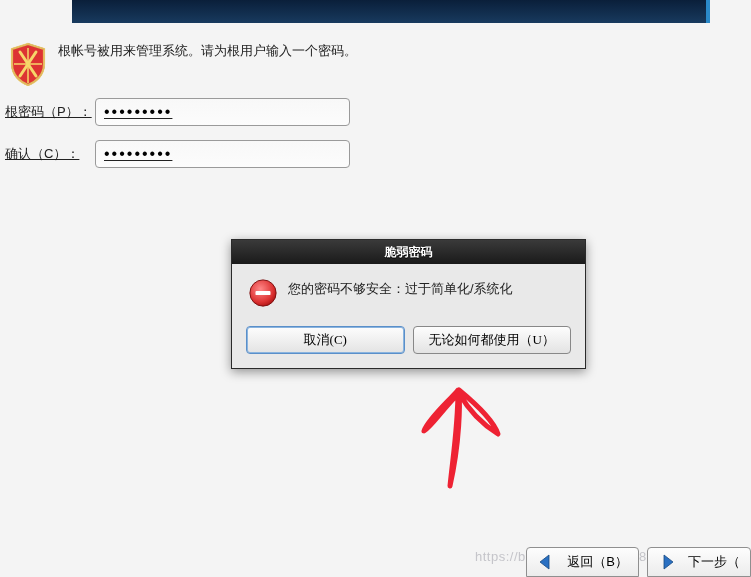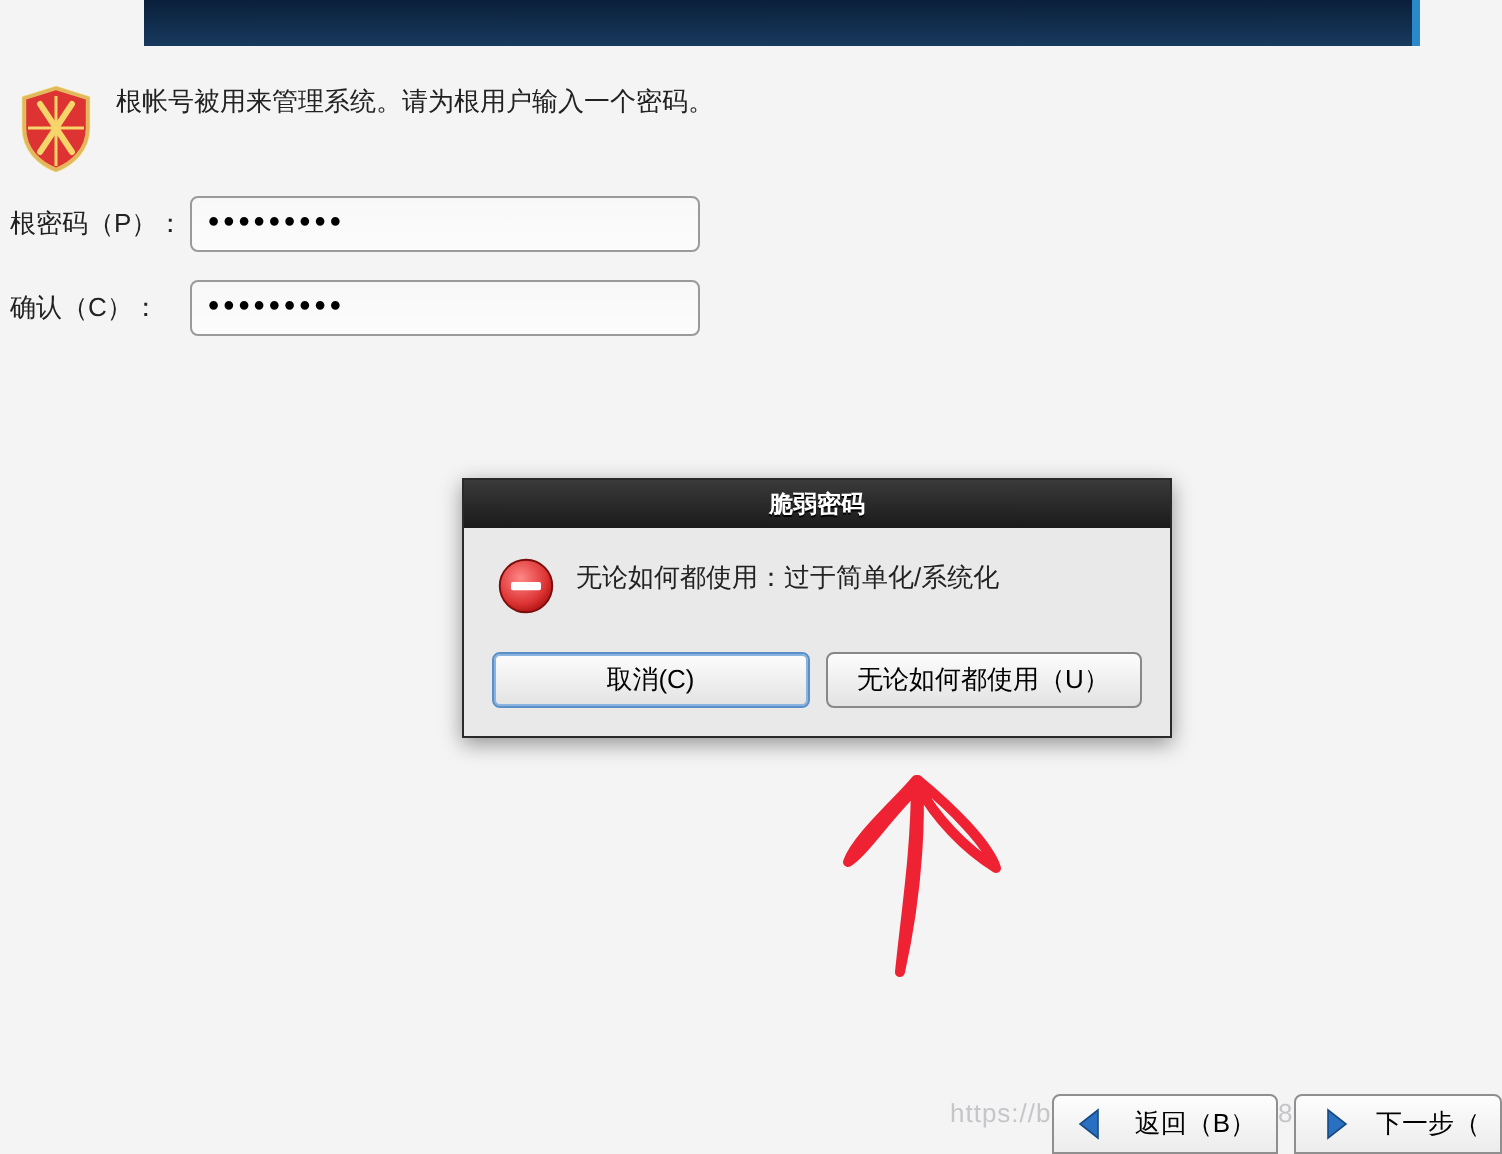--- a/index.html
+++ b/index.html
@@ -15,21 +15,21 @@
       border-right: 4px solid #2a89c9;
     }
     .icon-row {
       position: absolute; top: 42px; left: 8px;
       display: flex; align-items: flex-start; gap: 10px;
     }
     .shield-wrap { width: 40px; height: 44px; }
     .prompt-text { font-size: 13px; }
     .form-area {
       position: absolute; top: 98px; left: 5px;
-      display: grid; grid-template-columns: 90px 255px; row-gap: 14px; align-items: center;
+      display: grid; grid-template-columns: 90px 255px; row-gap: 14px; align-items: center; text-decoration: underline;
     }
     .form-label { text-align: left; font-size: 13px; }
     .pw-input {
       height: 28px; padding: 3px 8px; font-size: 16px; letter-spacing: 2px;
       border: 1px solid #9a9a9a; border-radius: 4px;
       background: linear-gradient(180deg,#f8f8f8,#fcfcfc);
     }
     .dialog {
       position: absolute; top: 239px; left: 231px; width: 355px;
       border: 1px solid #2a2a2a; background: #e9e9e9;
@@ -45,20 +45,21 @@
     .stop-icon { width: 30px; height: 30px; flex-shrink: 0; }
     .dialog-msg { font-size: 13px; padding-top: 2px; }
     .dialog-buttons {
       display: flex; gap: 8px; padding: 6px 14px 14px 14px; justify-content: center;
     }
     .dlg-btn {
       flex: 1 1 50%; height: 28px; font-size: 13px;
       border: 1px solid #888; border-radius: 4px;
       background: linear-gradient(180deg,#fdfdfd,#e3e3e3);
       cursor: pointer;
+      font-family: Liberation Serif, serif;
     }
     .dlg-btn.focus { border: 1px solid #5a8fc9; box-shadow: 0 0 0 1px #8ab4df inset; }
     .annotation {
       position: absolute; top: 386px; left: 410px; width: 100px; height: 110px;
       pointer-events: none;
     }
     .watermark {
       position: absolute; bottom: 13px; left: 475px;
       color: rgba(150,150,160,0.5); font-size: 13px; letter-spacing: 0.5px;
     }
@@ -107,21 +108,21 @@
           <radialGradient id="rg" cx="40%" cy="35%" r="70%">
             <stop offset="0%" stop-color="#f88"></stop>
             <stop offset="70%" stop-color="#d33"></stop>
             <stop offset="100%" stop-color="#a11"></stop>
           </radialGradient>
         </defs>
         <circle cx="16" cy="16" r="14" fill="url(#rg)" stroke="#7a0c0c" stroke-width="1"></circle>
         <rect x="8" y="13.8" width="16" height="4.4" rx="1" fill="#fff"></rect>
       </svg>
     </span>
-    <div class="dialog-msg">无论如何都使用：过于简单化/系统化</div>
+    <div class="dialog-msg">您的密码不够安全：过于简单化/系统化</div>
   </div>
   <div class="dialog-buttons">
     <button class="dlg-btn focus">取消(C)</button>
     <button class="dlg-btn">无论如何都使用（U）</button>
   </div>
 </div>
 
 <svg class="annotation" viewBox="0 0 100 110">
   <path d="M48 4 C40 14 18 33 14 45 C22 40 32 24 49 7 C58 23 72 38 88 48 C84 36 66 18 49 4 C50 18 50 55 40 100 C43 70 48 40 48 4 Z" fill="none" stroke="#e23" stroke-width="5" stroke-linecap="round" stroke-linejoin="round"></path>
 </svg>

